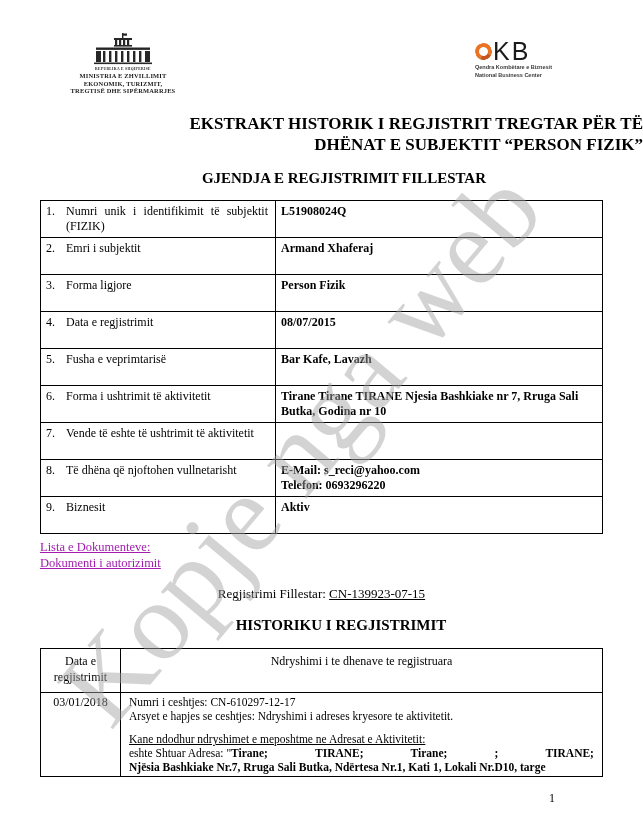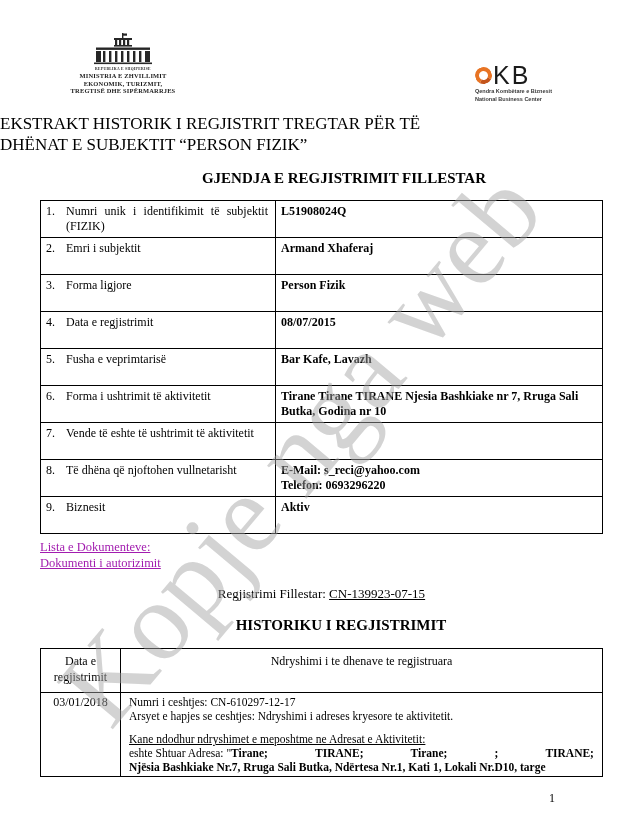--- a/index.html
+++ b/index.html
@@ -11,28 +11,28 @@
     color:#000;
   }
   .content { position:relative; z-index:1; }
 
   
   .header { display:flex; justify-content:space-between; padding:33px 58px 0 58px; height:88px; }
   .ministry { width:130px; text-align:center; }
   .ministry svg { display:block; margin:0 auto; }
   .ministry .cap0 { font-size:6px; font-weight:bold; letter-spacing:.5px; transform:scale(.62); transform-origin:center top; color:#2a2a2a; }
   .ministry .cap { font-size:7px; font-weight:bold; line-height:7.5px; letter-spacing:.2px; color:#1c1c1c; transform:scale(.92); transform-origin:center top;}
-  .qkb { width:110px; text-align:left; padding-top:6px;margin-top:24px; }
+  .qkb { width:110px; text-align:left; padding-top:6px; }
   .qkb-row { display:flex; align-items:center; }
   .qkb-q { width:17px; height:17px; border:4.5px solid #e87424; border-bottom-color:#c4551c; border-radius:50%; display:inline-block; transform:rotate(-20deg); }
   .qkb-kb { font-family:"Liberation Sans", sans-serif; font-size:25px; font-weight:500; letter-spacing:2px; color:#1a1a1a; line-height:24px; margin-left:1px; }
   .qkb-sub { font-family:"Liberation Sans", sans-serif; font-size:6px; font-weight:bold; color:#3a3a3a; line-height:6.5px; margin-top:1px; transform:scale(.92); transform-origin:left top; }
 
   
-  .doc-title { text-align:left; font-weight:normal; font-size:17px; line-height:21px; margin-top:25px; }
+  .doc-title { text-align:right; font-weight:bold; font-size:17px; line-height:21px; margin-top:25px; }
   .section-heading { text-align:center; font-weight:bold; font-size:15px; margin-top:15px;margin-left:45px; }
 
   
   table { border-collapse:collapse; }
   .registry { margin:13px 40px 0 40px; width:563px; table-layout:fixed; }
   .registry td { border:1px solid #000; vertical-align:top; font-size:12px; line-height:15px; padding:3px 7px 3px 5px; }
   .registry td.lblcell { width:235px; }
   .registry tr { height:37px; }
   .lblwrap { display:flex; }
   .rownum { width:20px; flex:0 0 20px; }

